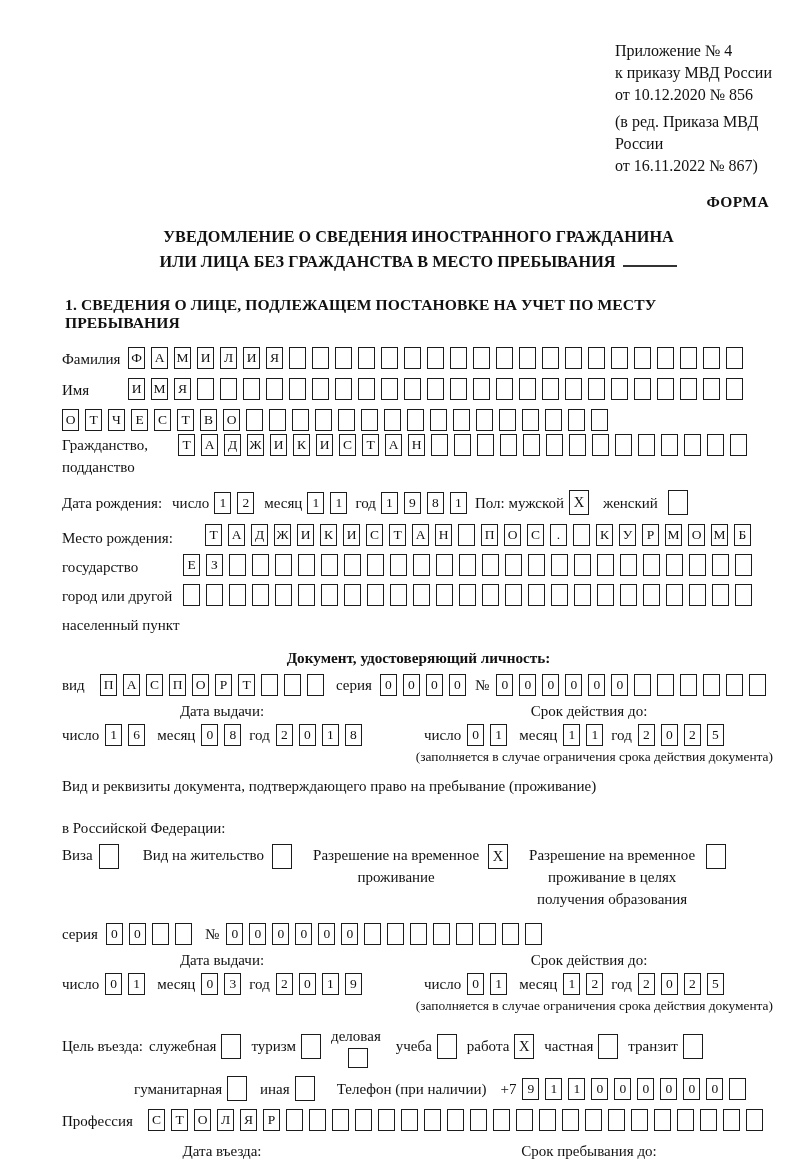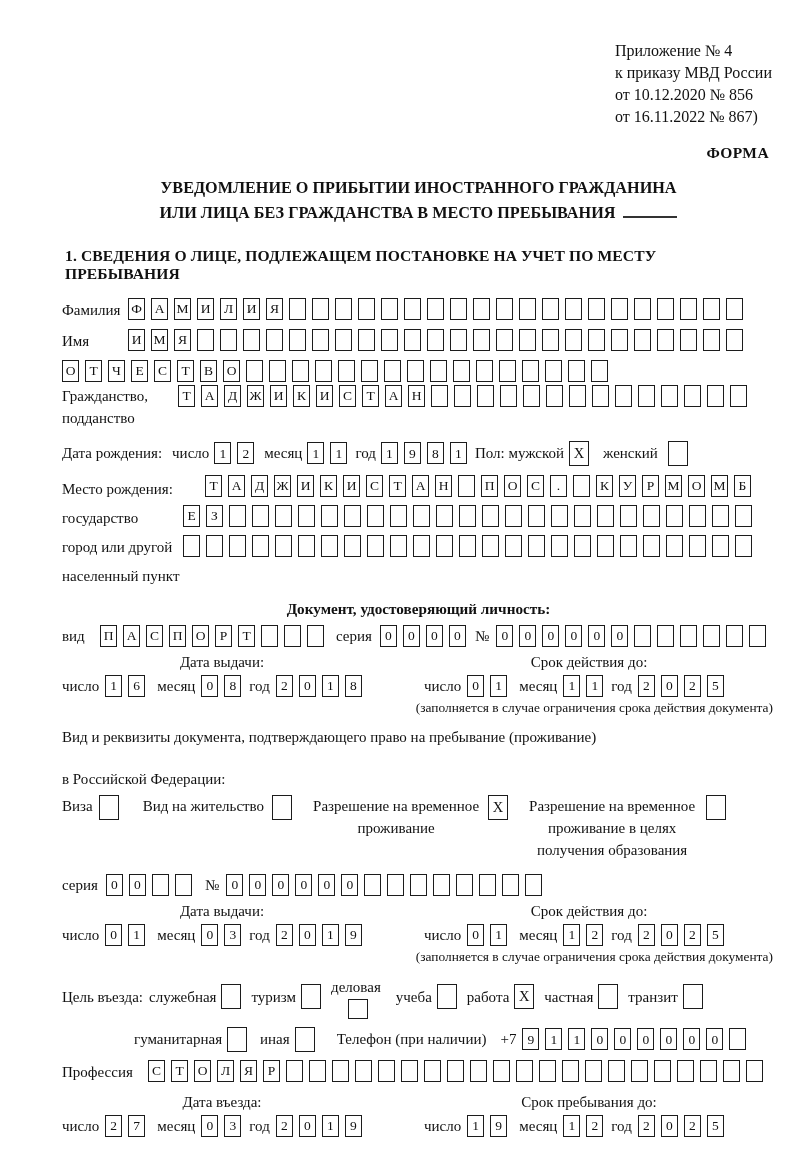--- a/index.html
+++ b/index.html
@@ -48,26 +48,27 @@
 </style>
 </head>
 <body>
 
 <div class="page">
 
   <div class="hdr">
     <div>Приложение № 4</div>
     <div>к приказу МВД России</div>
     <div>от 10.12.2020 № 856</div>
+    <div class="l4">(в ред. Приказа МВД России</div>
     <div>от 16.11.2022 № 867)</div>
   </div>
   <div class="forma">ФОРМА</div>
 
   <div class="title">
-    <div>УВЕДОМЛЕНИЕ О ПРИБЫТИИ ИНОСТРАННОГО ГРАЖДАНИНА</div>
+    <div>УВЕДОМЛЕНИЕ О СВЕДЕНИЯ ИНОСТРАННОГО ГРАЖДАНИНА</div>
     <div>
       <span>ИЛИ ЛИЦА БЕЗ ГРАЖДАНСТВА В МЕСТО ПРЕБЫВАНИЯ</span><span class="blank-line"></span>
     </div>
   </div>
 
   <div class="sect">1. СВЕДЕНИЯ О ЛИЦЕ, ПОДЛЕЖАЩЕМ ПОСТАНОВКЕ НА УЧЕТ ПО МЕСТУ ПРЕБЫВАНИЯ</div>
 
   <div class="row" style="margin-top:15px;">
     <span class="lbl w-sur">Фамилия</span>
     <span class="cells">

